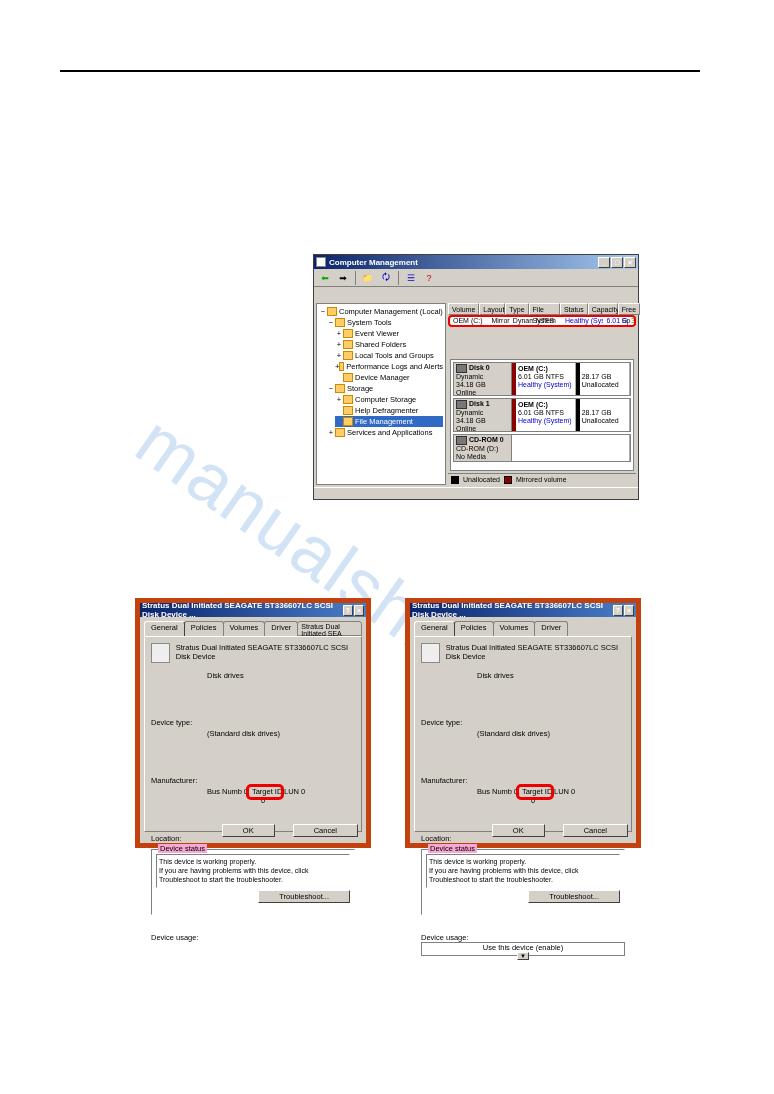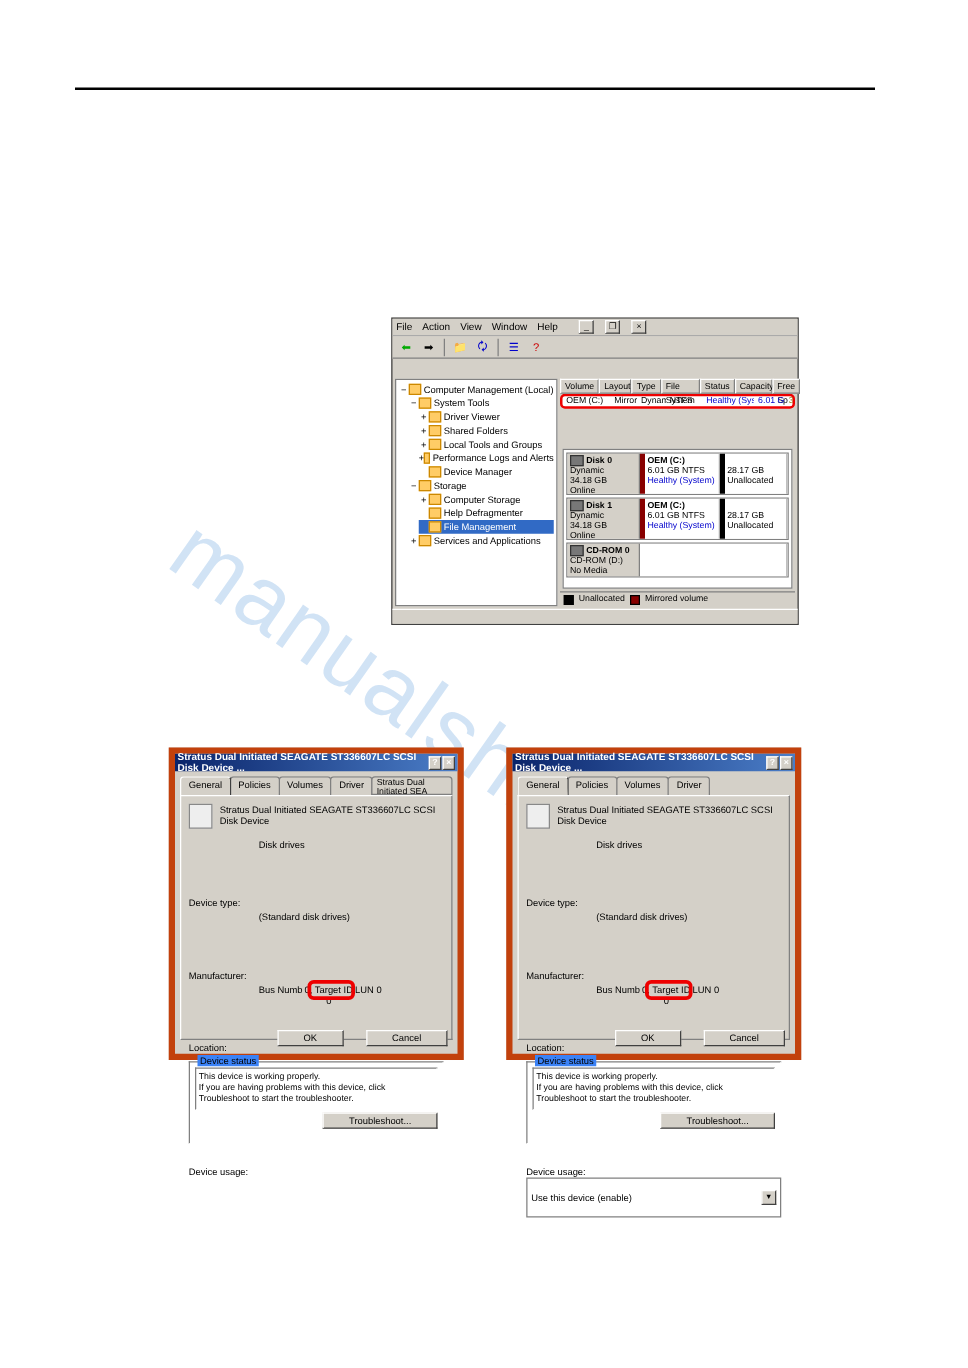--- a/index.html
+++ b/index.html
@@ -159,64 +159,62 @@
   .info-row { display:flex; margin:2px 0; }
   .info-row .lab { width:56px;margin-top:47px; }
   .redbox {
     position:absolute; border:3px solid #e00; border-radius:5px;
     width:38px; height:16px;
   }
   .fieldset {
     border:1px solid #808080; border-right-color:#fff; border-bottom-color:#fff;
     padding:4px; margin-top:6px; position:relative; height:66px;
   }
-  .fieldset .leg { position:absolute; top:-6px; left:6px; background:#3b82f6; padding:0 2px;}
+  .fieldset .leg { position:absolute; top:-6px; left:6px; background:#f9a8d4; padding:0 2px;}
   .sunk {
     background:#fff; border:1px solid #808080; border-right-color:#fff; border-bottom-color:#fff;
     padding:2px; font-size:7px; line-height:9px; height:34px; overflow:hidden;
   }
   .btn {
     background:#d4d0c8; border:1px solid #404040;
     border-top-color:#fff; border-left-color:#fff;
     padding:1px 20px; font-size:7.5px; cursor:pointer;
   }
   .btn-row { position:absolute; right:8px; bottom:6px; display:flex; gap:18px;}
   .usage-lab { margin-top:18px; }
   .combo {
-    background:#fff; border:1px solid #808080; height:32px; width:100%;
+    background:#fff; border:1px solid #808080; height:14px; width:100%;
     display:flex; align-items:center; padding:0 3px; font-size:7.5px;
     justify-content:space-between;
+    flex-direction:column;
   }
   .combo .arrow {
     width:12px; height:12px; background:#d4d0c8;
     border:1px solid #fff; border-right-color:#404040; border-bottom-color:#404040;
     display:flex; align-items:center; justify-content:center; font-size:6px;
   }
   .watermark {
     position:absolute; left:50%; top:55%; transform:translate(-50%,-50%) rotate(35deg);
     font-size:72px; color:rgba(90,155,220,0.28); font-weight:400; letter-spacing:2px;
     pointer-events:none; white-space:nowrap; font-family:Arial,sans-serif;
   }
 </style>
 </head>
 <body>
 
 <div class="page-rule"></div>
 <div class="watermark">manualshive.com</div>
 
 <div class="win" style="left:313px; top:254px; width:326px; height:246px;">
-  <div class="menubar">
-    <span>File</span>
-    <span>Action</span>
-    <span>View</span>
-    <span>Window</span>
-    <span>Help</span>
+  <div class="titlebar">
+    <div class="ticon"></div>
+    <span>Computer Management</span>
     <span class="spacer"></span>
     <div class="tbtn">_</div>
-    <div class="tbtn">❐</div>
+    <div class="tbtn">□</div>
     <div class="tbtn">×</div>
   </div>
   <div class="toolbar">
     <div class="tool-ico tool-green">⬅</div>
     <div class="tool-ico">➡</div>
     <span class="tool-sep"></span>
     <div class="tool-ico">📁</div>
     <div class="tool-ico tool-blue">🗘</div>
     <span class="tool-sep"></span>
     <div class="tool-ico tool-blue">☰</div>
@@ -230,21 +228,21 @@
         <span>Computer Management (Local)</span>
       </div>
     <div class="tree-item ind1">
         <span class="tw">−</span>
         <span class="ic"></span>
         <span>System Tools</span>
       </div>
     <div class="tree-item ind2">
         <span class="tw">+</span>
         <span class="ic"></span>
-        <span>Driver Viewer</span>
+        <span>Event Viewer</span>
       </div>
     <div class="tree-item ind2">
         <span class="tw">+</span>
         <span class="ic"></span>
         <span>Shared Folders</span>
       </div>
     <div class="tree-item ind2">
         <span class="tw">+</span>
         <span class="ic"></span>
         <span>Local Tools and Groups</span>

